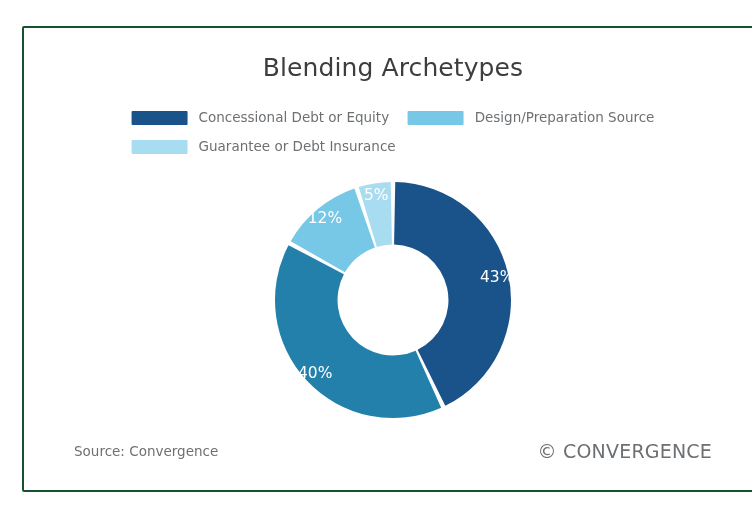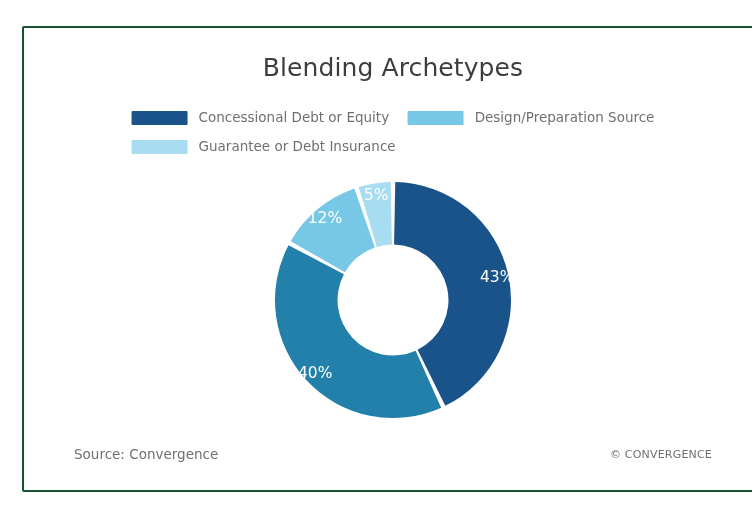--- a/index.html
+++ b/index.html
@@ -100,21 +100,21 @@
     bottom: 28px;
     display: flex;
     justify-content: space-between;
     align-items: center;
   }
   .footer-source {
     font-size: 13.5px;
     color: #6d7073;
   }
   .footer-copyright {
-    font-size: 11px;
+    font-size: 19px;
     color: #6d7073;
     letter-spacing: 0.2px;
   }
 </style>
 </head>
 <body>
 
 <div class="card">
 
   <div class="chart-title">Blending Archetypes</div>

